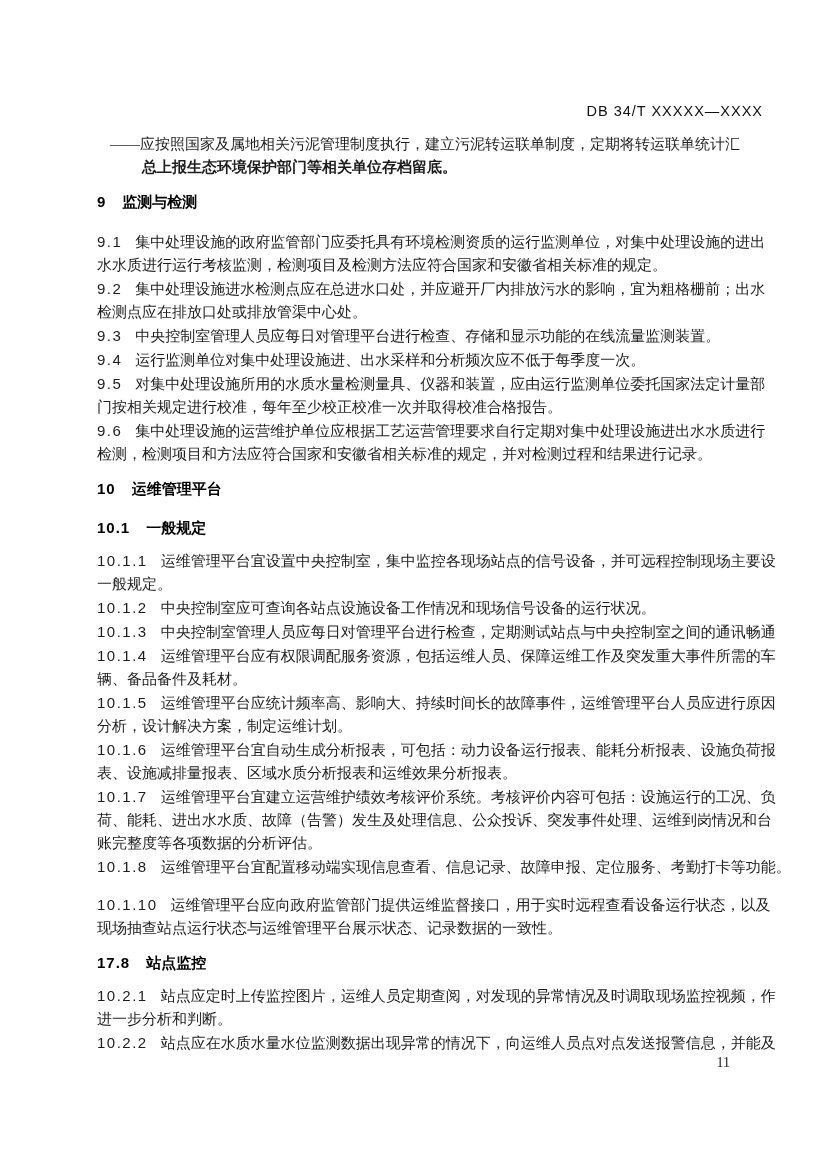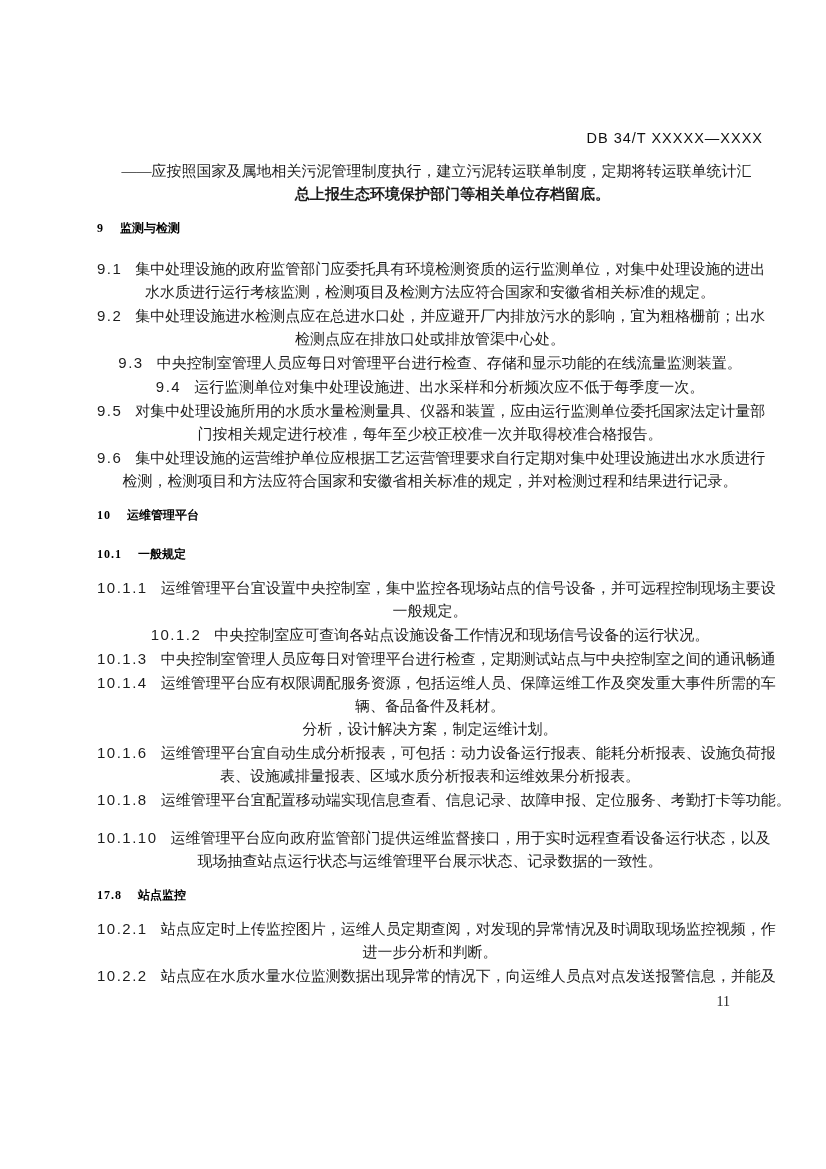--- a/index.html
+++ b/index.html
@@ -15,44 +15,43 @@
     overflow:hidden;
   }
   .running-header{
     text-align:right;
     font-family:"Liberation Sans","DejaVu Sans",sans-serif;
     font-size:14.5px;
     letter-spacing:1px;
     color:#111;
     height:17px;
     line-height:17px;
-    margin-top:27px;
   }
   .block.h1,.block.h2{
-    font-family:Liberation Serif, serif;
+    font-family:Liberation Sans, sans-serif;
     font-weight:bold;
-    font-size:12px;
+    font-size:15px;
     color:#000;
     line-height:21px;
   }
   .block.h1{margin:12px 0 18px 0;}
   .block.h2{margin:12px 0 11px 0;}
   .hnum{margin-right:16px;letter-spacing:1px;}
-  .line{line-height:23px;white-space:nowrap;text-align:center;}
+  .line{line-height:23px;white-space:nowrap;}
   .num{
     font-family:"Liberation Sans","DejaVu Sans",sans-serif;
     letter-spacing:1.5px;
     margin-right:13px;
   }
   .block.dash{margin-top:13px;}
   .dash-first{padding-left:13px;}
   .dash-cont{padding-left:45px;font-weight:bold;}
   .block.clause.extra{margin-top:14px;}
   .page-footer{
-    margin-top:6px;
+    margin-top:0;
     text-align:right;
     padding-right:33px;
     font-size:14px;
     color:#222;
   }
 </style>
 </head>
 <body>
 
 <div class="page">
@@ -98,25 +97,31 @@
         <div class="line"><span class="num">10.1.2</span><span class="txt">中央控制室应可查询各站点设施设备工作情况和现场信号设备的运行状况。</span></div>
       </div>
       <div class="block clause">
         <div class="line"><span class="num">10.1.3</span><span class="txt">中央控制室管理人员应每日对管理平台进行检查，定期测试站点与中央控制室之间的通讯畅通</span></div>
       </div>
       <div class="block clause">
         <div class="line"><span class="num">10.1.4</span><span class="txt">运维管理平台应有权限调配服务资源，包括运维人员、保障运维工作及突发重大事件所需的车</span></div>
         <div class="line">辆、备品备件及耗材。</div>
       </div>
       <div class="block clause">
+        <div class="line"><span class="num">10.1.5</span><span class="txt">运维管理平台应统计频率高、影响大、持续时间长的故障事件，运维管理平台人员应进行原因</span></div>
         <div class="line">分析，设计解决方案，制定运维计划。</div>
       </div>
       <div class="block clause">
         <div class="line"><span class="num">10.1.6</span><span class="txt">运维管理平台宜自动生成分析报表，可包括：动力设备运行报表、能耗分析报表、设施负荷报</span></div>
         <div class="line">表、设施减排量报表、区域水质分析报表和运维效果分析报表。</div>
+      </div>
+      <div class="block clause">
+        <div class="line"><span class="num">10.1.7</span><span class="txt">运维管理平台宜建立运营维护绩效考核评价系统。考核评价内容可包括：设施运行的工况、负</span></div>
+        <div class="line">荷、能耗、进出水水质、故障（告警）发生及处理信息、公众投诉、突发事件处理、运维到岗情况和台</div>
+        <div class="line">账完整度等各项数据的分析评估。</div>
       </div>
       <div class="block clause">
         <div class="line"><span class="num">10.1.8</span><span class="txt">运维管理平台宜配置移动端实现信息查看、信息记录、故障申报、定位服务、考勤打卡等功能。</span></div>
       </div>
       <div class="block clause extra">
         <div class="line"><span class="num">10.1.10</span><span class="txt">运维管理平台应向政府监管部门提供运维监督接口，用于实时远程查看设备运行状态，以及</span></div>
         <div class="line">现场抽查站点运行状态与运维管理平台展示状态、记录数据的一致性。</div>
       </div>
       <div class="block h2"><span class="hnum">17.8</span><span class="htitle">站点监控</span></div>
       <div class="block clause">

